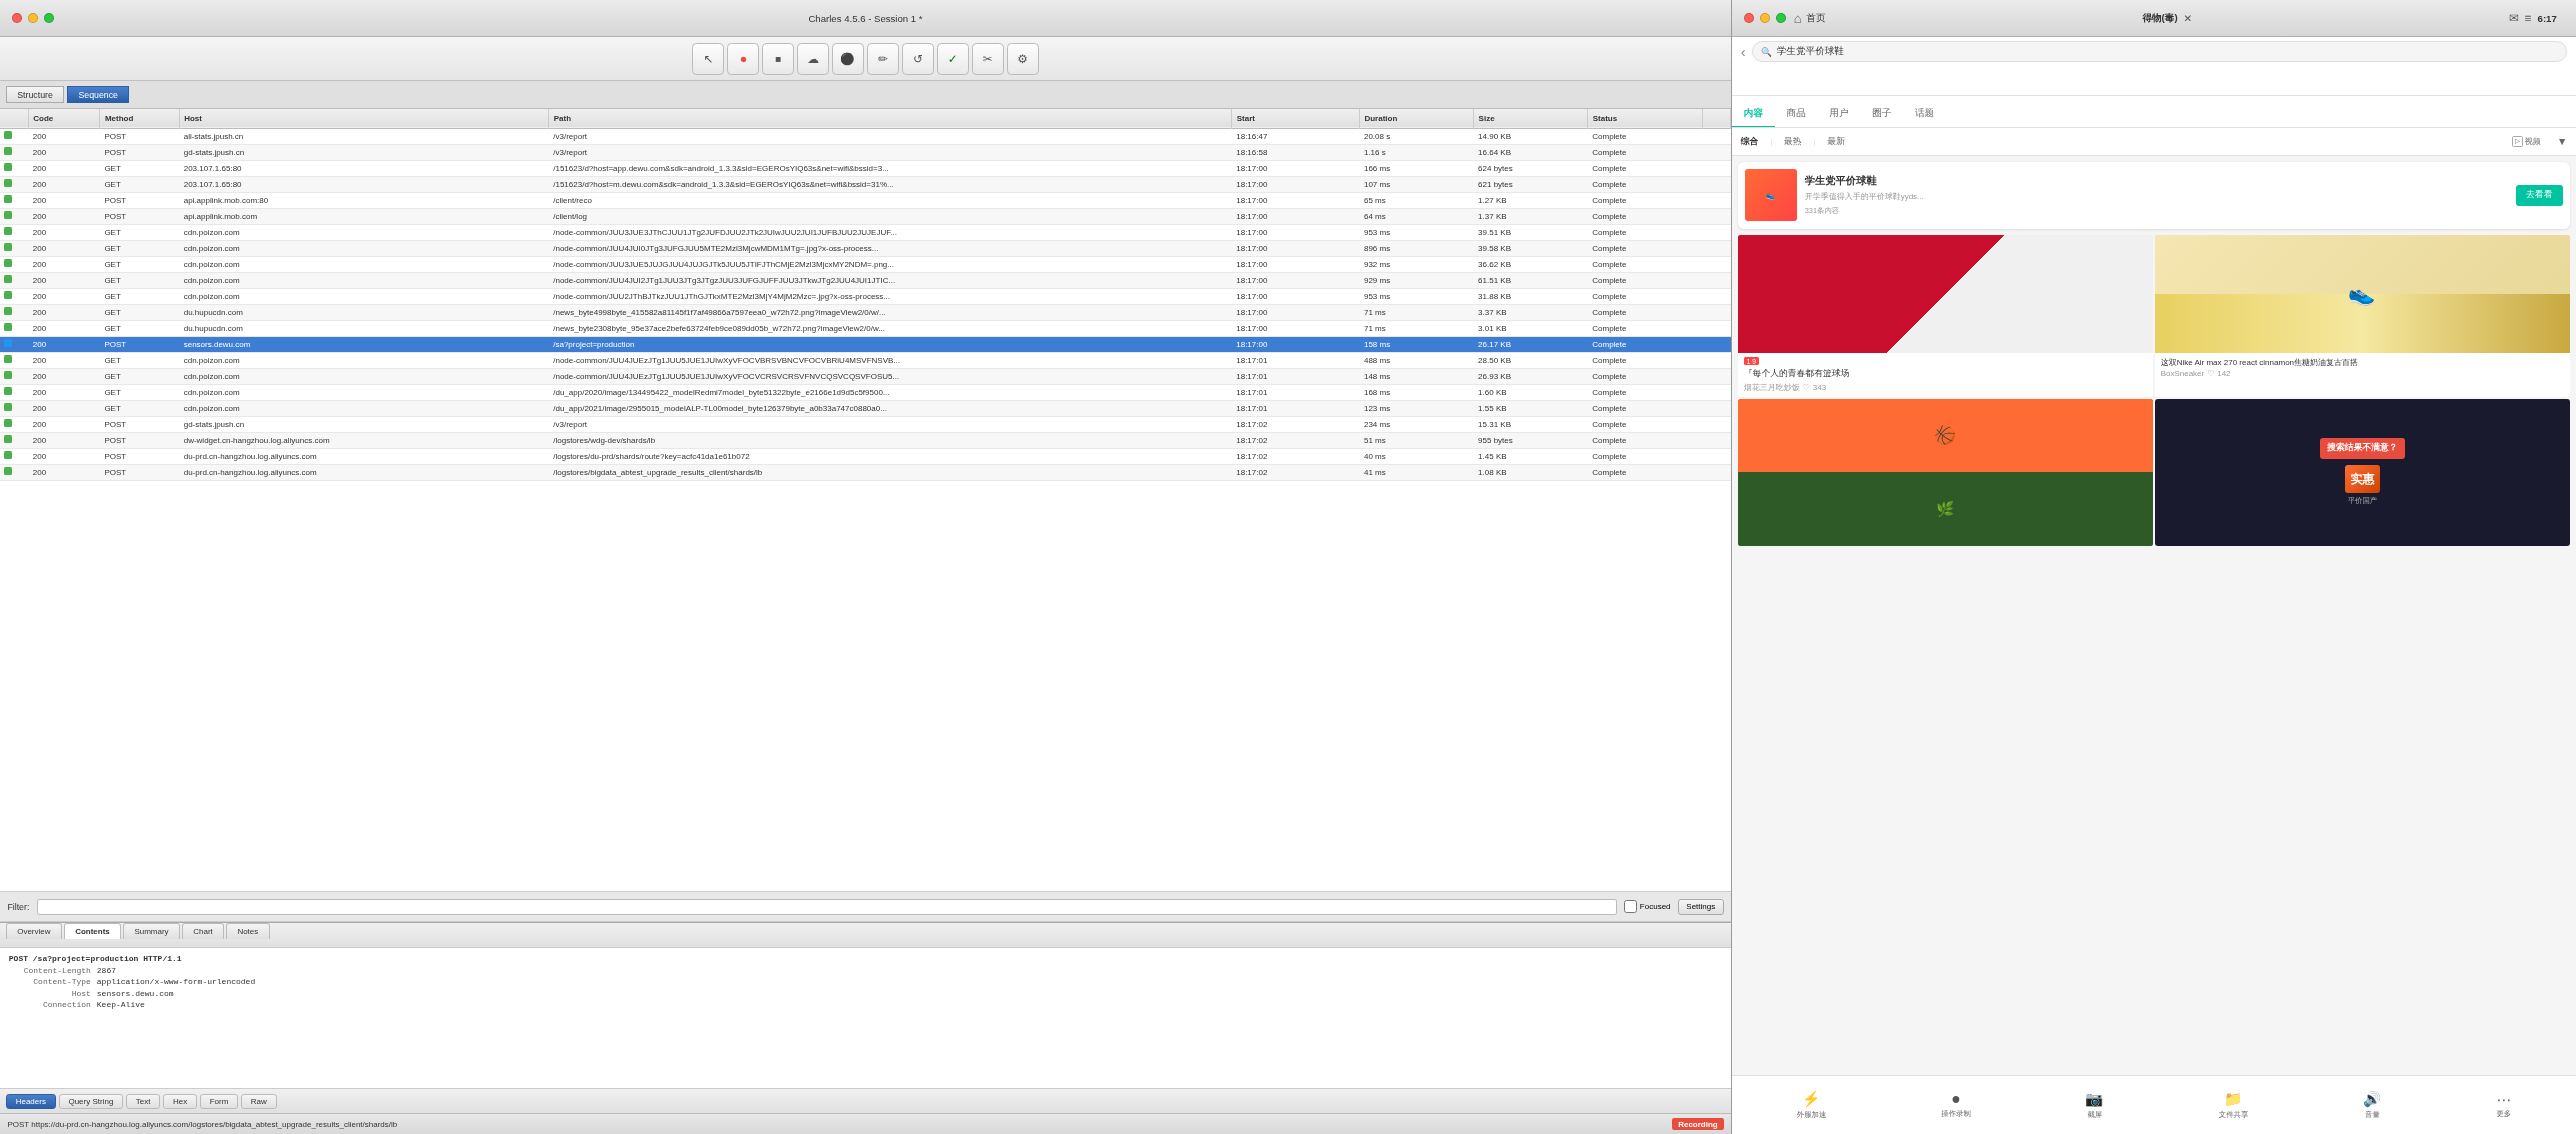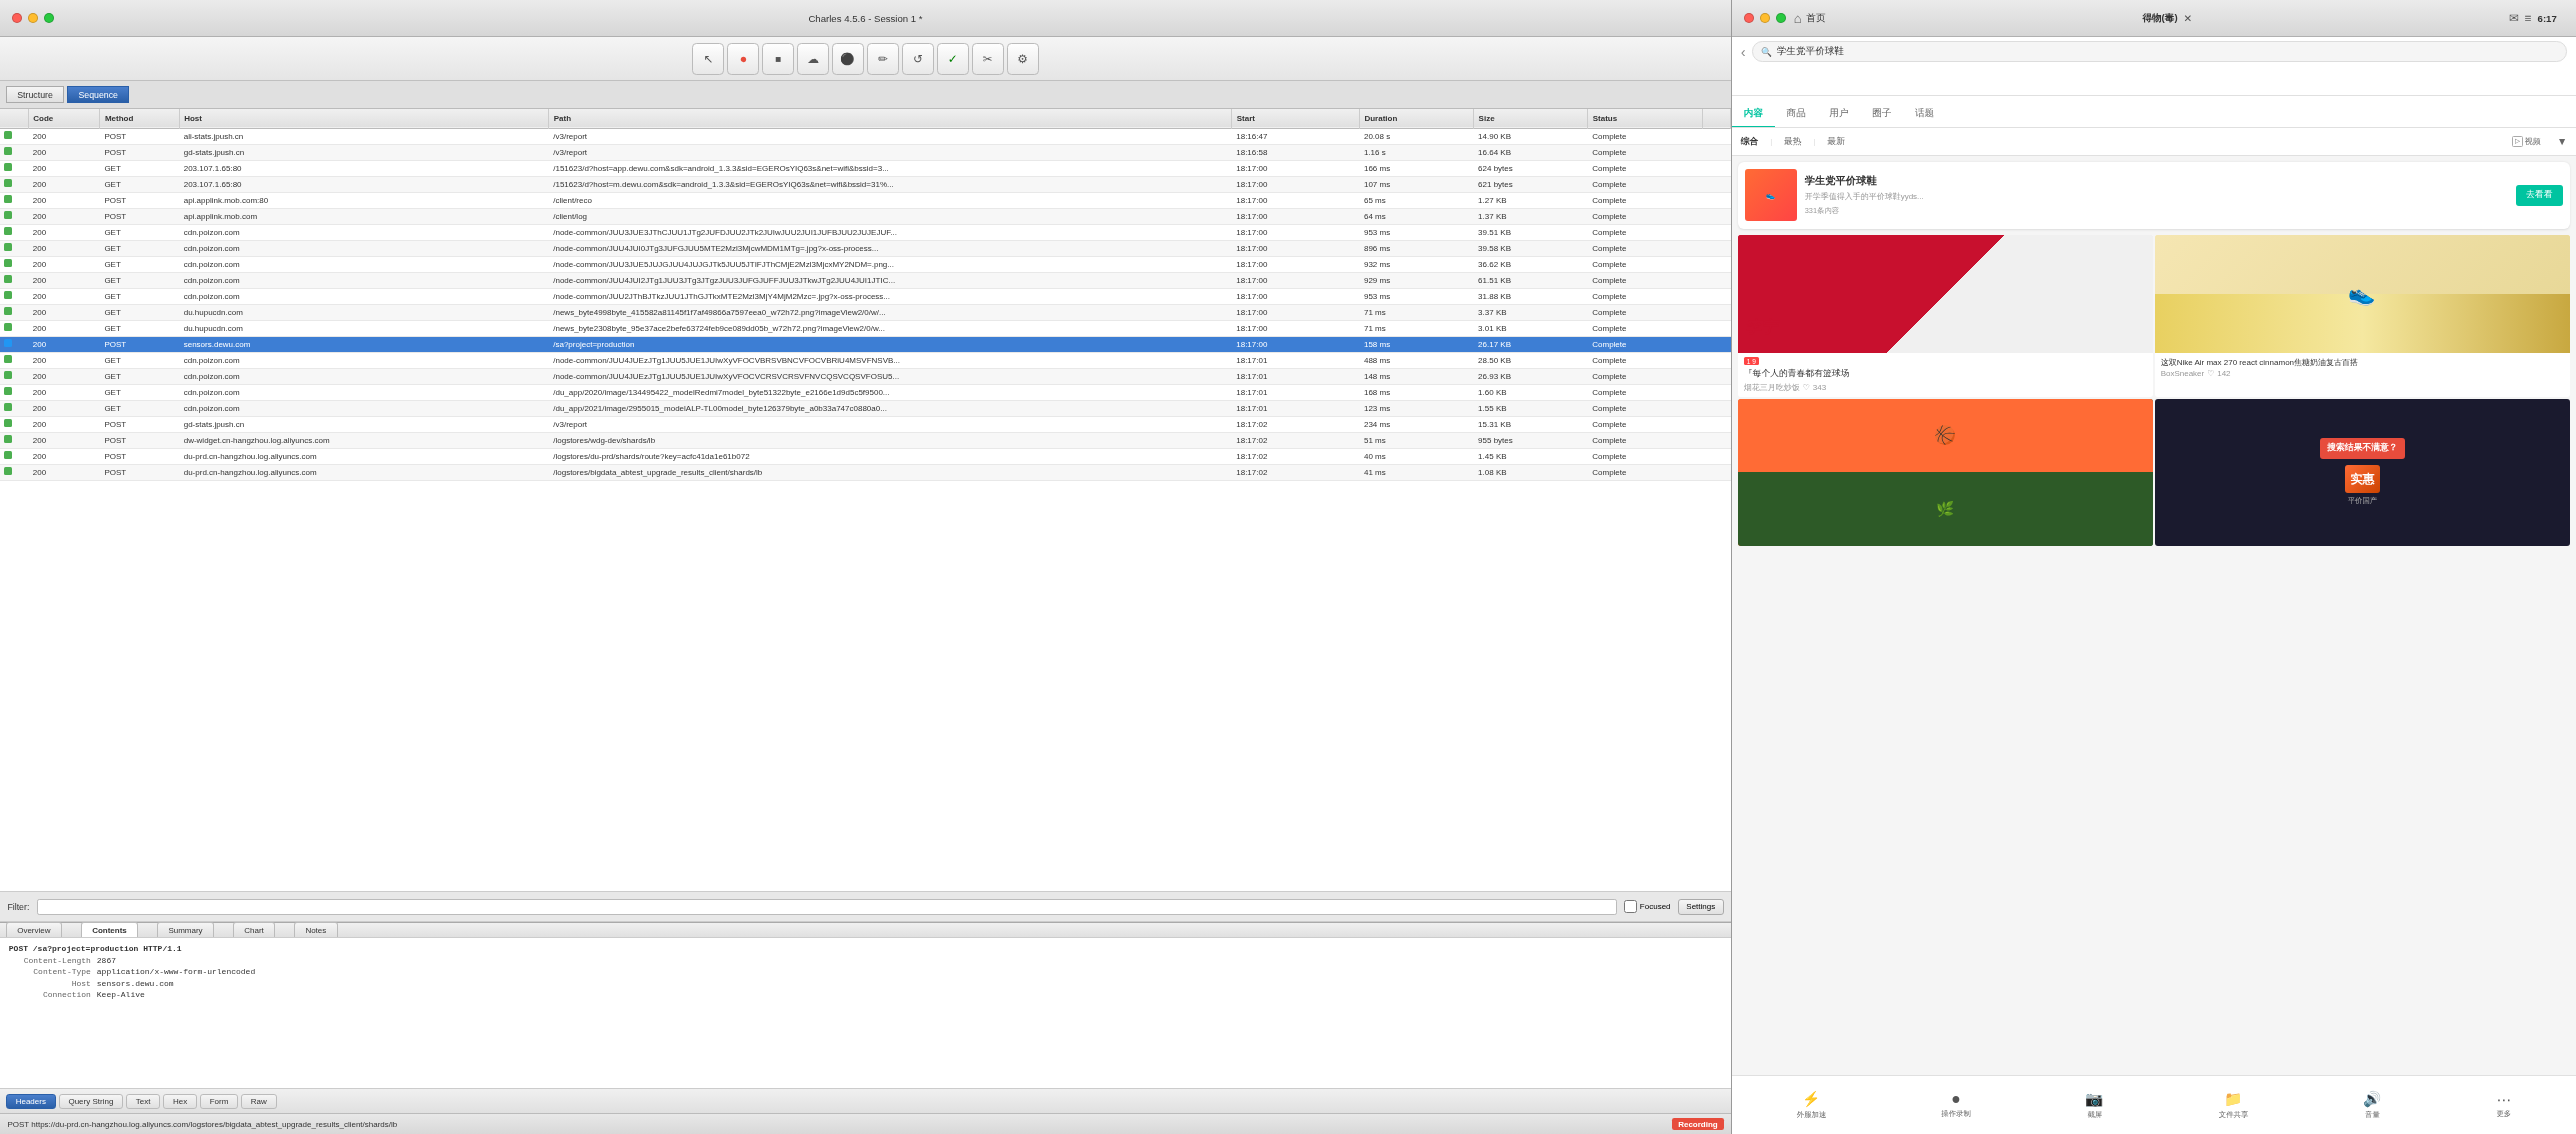--- a/index.html
+++ b/index.html
@@ -155,27 +155,27 @@
 
     
     #bottom-panel {
       height: 191px;
       display: flex;
       flex-direction: column;
       border-top: 1.5px solid #aaa;
       background: white;
     }
     #bottom-tabs {
-      height: 15px;
+      height: 25px;
       background: linear-gradient(to bottom, #f0f0f0, #e0e0e0);
       border-bottom: 0.7px solid #ccc;
       display: flex;
-      align-items: flex-end;
+      align-items: flex-start;
       padding: 0 5.9px;
-      gap: 19px;
+      gap: 2px;
     }
     .bottom-tab {
       padding: 2.9px 10.3px; font-size: 8px; cursor: pointer;
       border: 0.7px solid #bbb; border-bottom: none;
       border-radius: 2.9px 2.9px 0 0;
       color: #333;
     }
     .bottom-tab.active { background: white; font-weight: 600; }
     .bottom-tab.inactive { background: linear-gradient(to bottom, #f5f5f5, #e0e0e0); }
 

